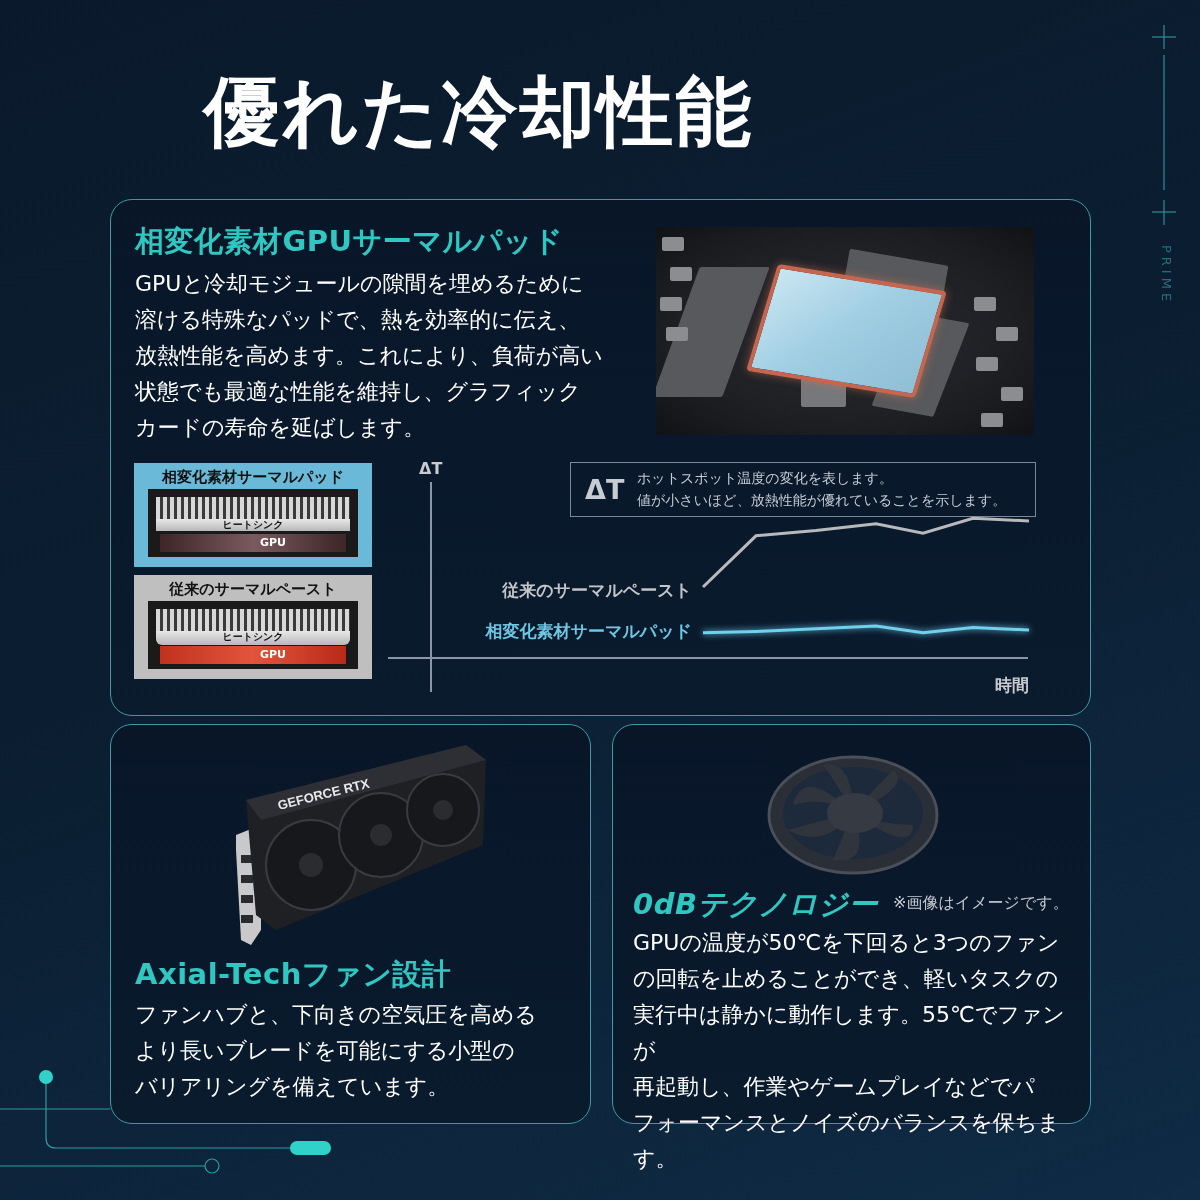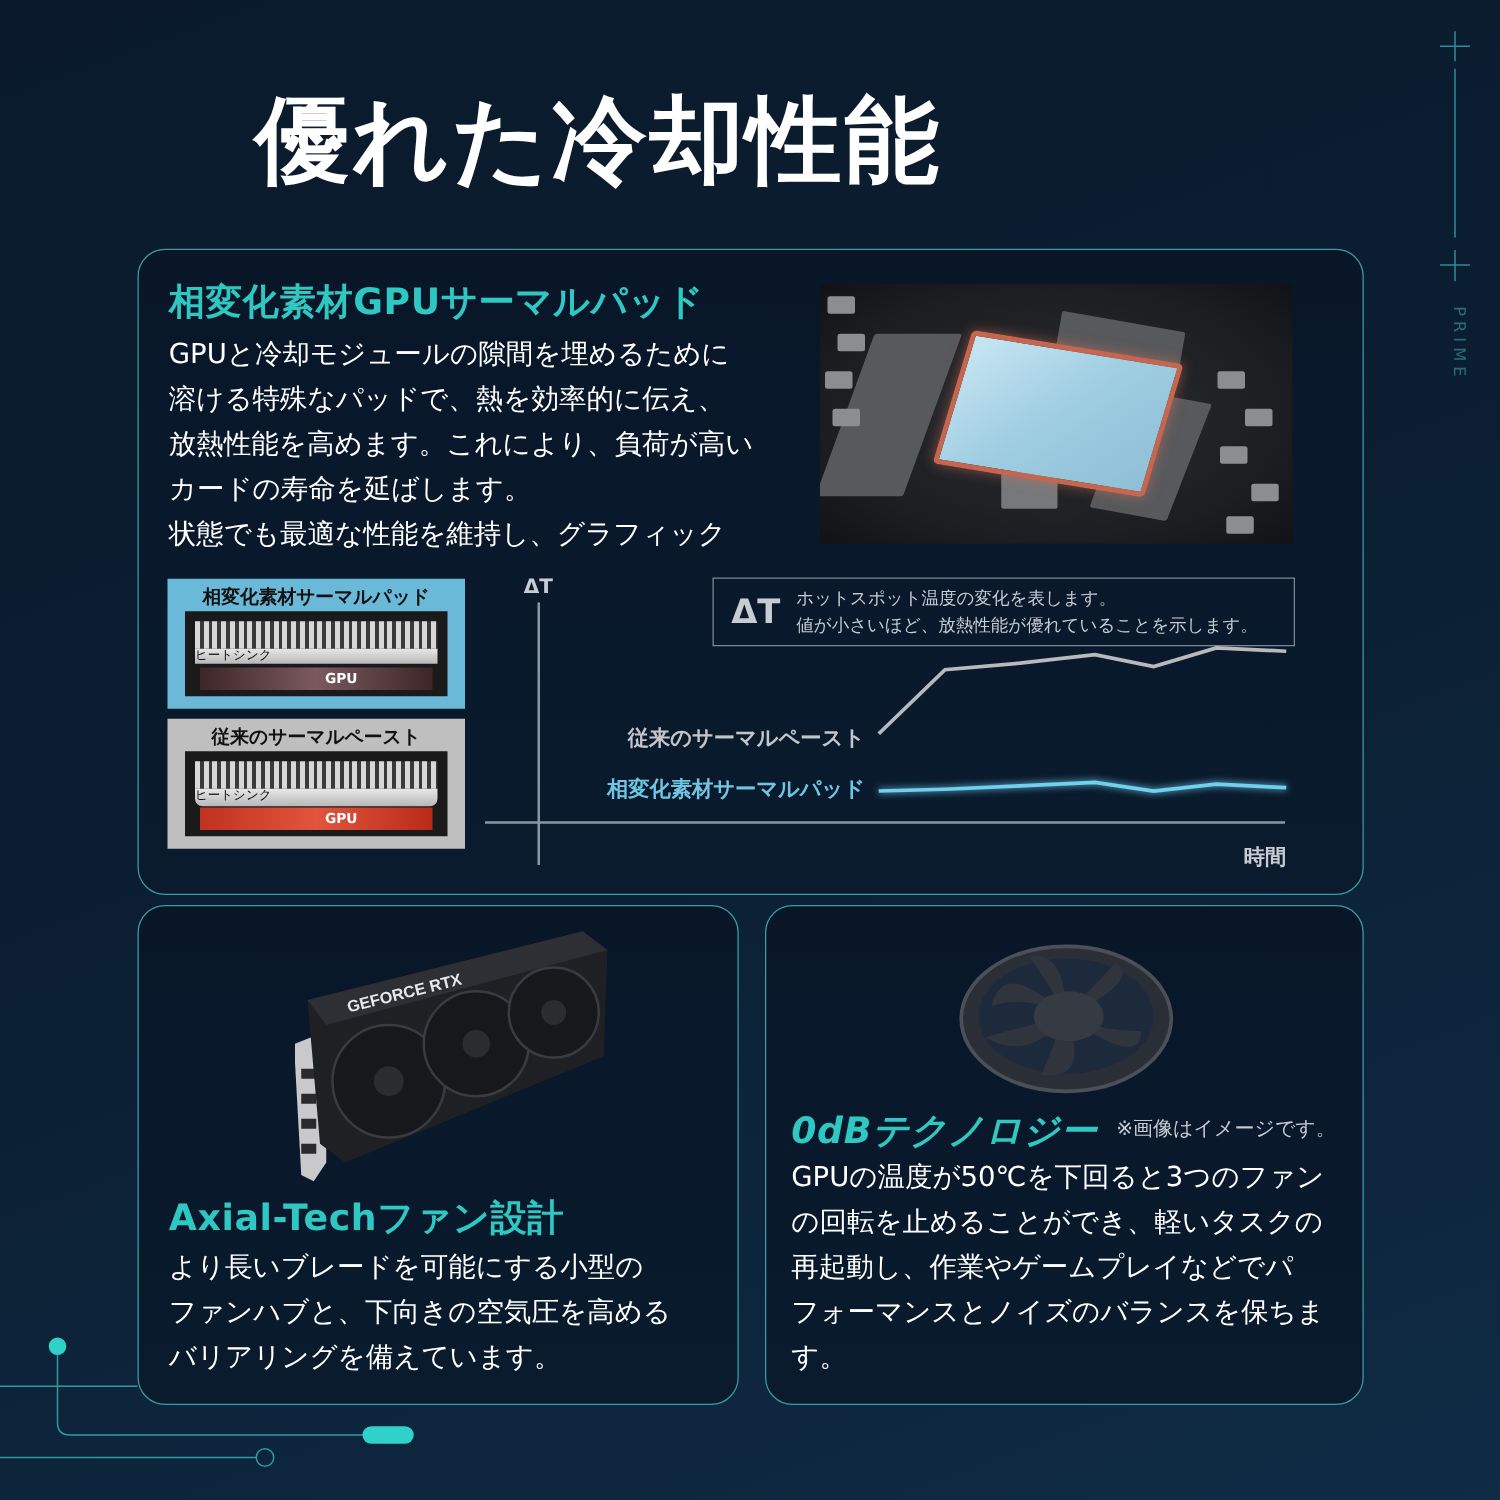--- a/index.html
+++ b/index.html
@@ -54,21 +54,21 @@
   #diag-paste { top: 375px; background: #bfbfbf; }
   .diag-title { font-size: 15px; font-weight: bold; color: #111; text-align: center; height: 22px; line-height: 20px; }
   .diag-box { background: #1a1a1a; height: 68px; position: relative; }
   .fins {
     position: absolute; left: 8px; top: 8px; width: 194px; height: 22px;
     background: repeating-linear-gradient(90deg, #d8d8d8 0 4px, #3a3a3a 4px 7px);
   }
   .sink-base {
     position: absolute; left: 8px; top: 30px; width: 194px; height: 12px;
     background: linear-gradient(180deg, #e8e8e8, #b8b8b8);
-    font-size: 10px; font-weight: normal; color: #111; text-align: left; line-height: 12px;
+    font-size: 10px; font-weight: bold; color: #111; text-align: center; line-height: 12px;
   }
   .gpu-block {
     position: absolute; left: 12px; top: 45px; width: 186px; height: 18px;
     font-size: 11px; font-weight: bold; color: #fff; text-align: center; line-height: 18px; padding-left: 40px;
   }
   #diag-pad .gpu-block { background: linear-gradient(90deg, #3d2528, #7a5a5f, #3d2528); }
   #diag-paste .gpu-block { background: linear-gradient(90deg, #c0321e, #e2553c, #b82a18); }
   #diag-paste .sink-base { height: 14px; border-radius: 0 0 6px 6px; }
 
   .axis-y { position: absolute; left: 319px; top: 282px; width: 1.5px; height: 210px; background: #8a96a6; }
@@ -110,22 +110,22 @@
 <body>
 
 <div class="page-title">優れた冷却性能</div>
 
 <div class="card" id="card-top">
   <div class="heading top-heading">相変化素材GPUサーマルパッド</div>
   <div class="body-text top-body">
     <div>GPUと冷却モジュールの隙間を埋めるために</div>
     <div>溶ける特殊なパッドで、熱を効率的に伝え、</div>
     <div>放熱性能を高めます。これにより、負荷が高い</div>
+    <div>状態でも最適な性能を維持し、グラフィック</div>
     <div>カードの寿命を延ばします。</div>
-    <div>状態でも最適な性能を維持し、グラフィック</div>
   </div>
 
   <div class="chip-photo">
     <div class="mem-chip" style="left:20px;top:40px;width:70px;height:130px;transform:skewX(-20deg);"></div>
     <div class="mem-chip" style="left:190px;top:30px;width:100px;height:36px;transform:rotate(10deg);"></div>
     <div class="mem-chip" style="left:232px;top:90px;width:65px;height:95px;transform:skewX(-12deg) rotate(10deg);"></div>
     <div class="mem-chip" style="left:145px;top:150px;width:45px;height:30px;background:#77787b;"></div>
     <div class="small-comp" style="left:6px;top:10px;"></div>
     <div class="small-comp" style="left:14px;top:40px;"></div>
     <div class="small-comp" style="left:4px;top:70px;"></div>
@@ -198,22 +198,22 @@
     <circle cx="90" cy="125" r="45" fill="#17181b" stroke="#3a3b40" stroke-width="2"></circle>
     <circle cx="160" cy="95" r="42" fill="#17181b" stroke="#3a3b40" stroke-width="2"></circle>
     <circle cx="222" cy="70" r="36" fill="#17181b" stroke="#3a3b40" stroke-width="2"></circle>
     <circle cx="90" cy="125" r="12" fill="#2b2c30"></circle>
     <circle cx="160" cy="95" r="11" fill="#2b2c30"></circle>
     <circle cx="222" cy="70" r="10" fill="#2b2c30"></circle>
     <text x="58" y="70" fill="#e8e8ea" font-size="13" font-weight="bold" transform="rotate(-14 58 70)" font-family="Liberation Sans, sans-serif">GEFORCE RTX</text>
   </svg>
   <div class="heading bl-heading">Axial-Techファン設計</div>
   <div class="body-text bl-body">
+    <div>ファンハブと、下向きの空気圧を高める</div>
     <div>より長いブレードを可能にする小型の</div>
-    <div>ファンハブと、下向きの空気圧を高める</div>
     <div>バリアリングを備えています。</div>
   </div>
 </div>
 
 <div class="card" id="card-br">
   <svg class="fan-photo" viewBox="0 0 180 140">
     <ellipse cx="90" cy="70" rx="84" ry="58" fill="#2a2e36" stroke="#4a4f58" stroke-width="3"></ellipse>
     <ellipse cx="90" cy="68" rx="70" ry="46" fill="#1c2a3c"></ellipse>
     <g fill="#30343c">
       <path d="M90 68 Q40 20 30 60 Q60 50 90 68Z"></path>
@@ -223,20 +223,21 @@
       <path d="M90 68 Q150 40 130 25 Q110 45 90 68Z"></path>
       <path d="M90 68 Q90 15 60 20 Q75 40 90 68Z"></path>
     </g>
     <ellipse cx="92" cy="68" rx="28" ry="20" fill="#363a42"></ellipse>
   </svg>
   <div class="heading br-heading">0dBテクノロジー</div>
   <div class="br-note">※画像はイメージです。</div>
   <div class="body-text br-body">
     <div>GPUの温度が50℃を下回ると3つのファン</div>
     <div>の回転を止めることができ、軽いタスクの</div>
+    <div>実行中は静かに動作します。55℃でファンが</div>
     <div>再起動し、作業やゲームプレイなどでパ</div>
     <div>フォーマンスとノイズのバランスを保ちます。</div>
   </div>
 </div>
 
 <svg class="deco" style="left:1140px;top:15px;" width="50" height="230">
   <g stroke="#2f8d95" stroke-width="1.2">
     <line x1="12" y1="22" x2="36" y2="22"></line>
       <line x1="24" y1="10" x2="24" y2="34"></line>
     <line x1="24" y1="40" x2="24" y2="175"></line>

